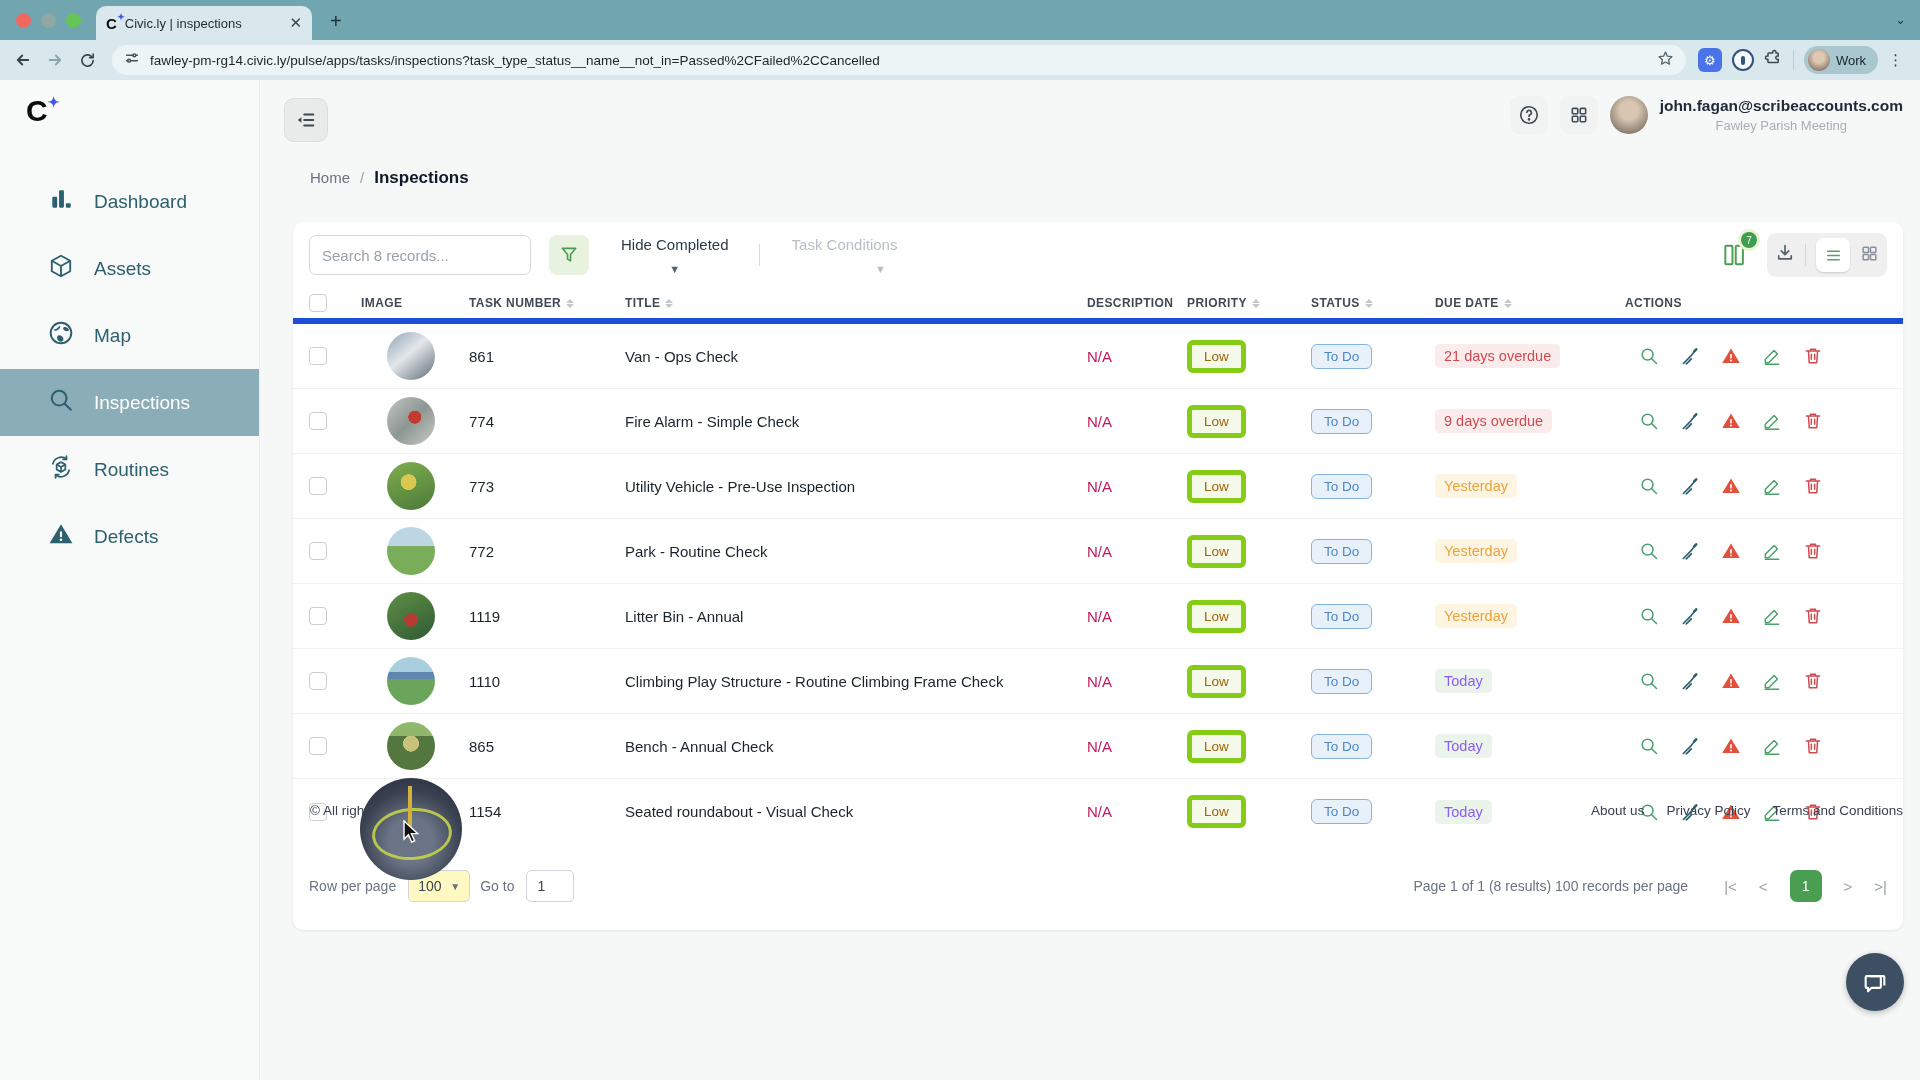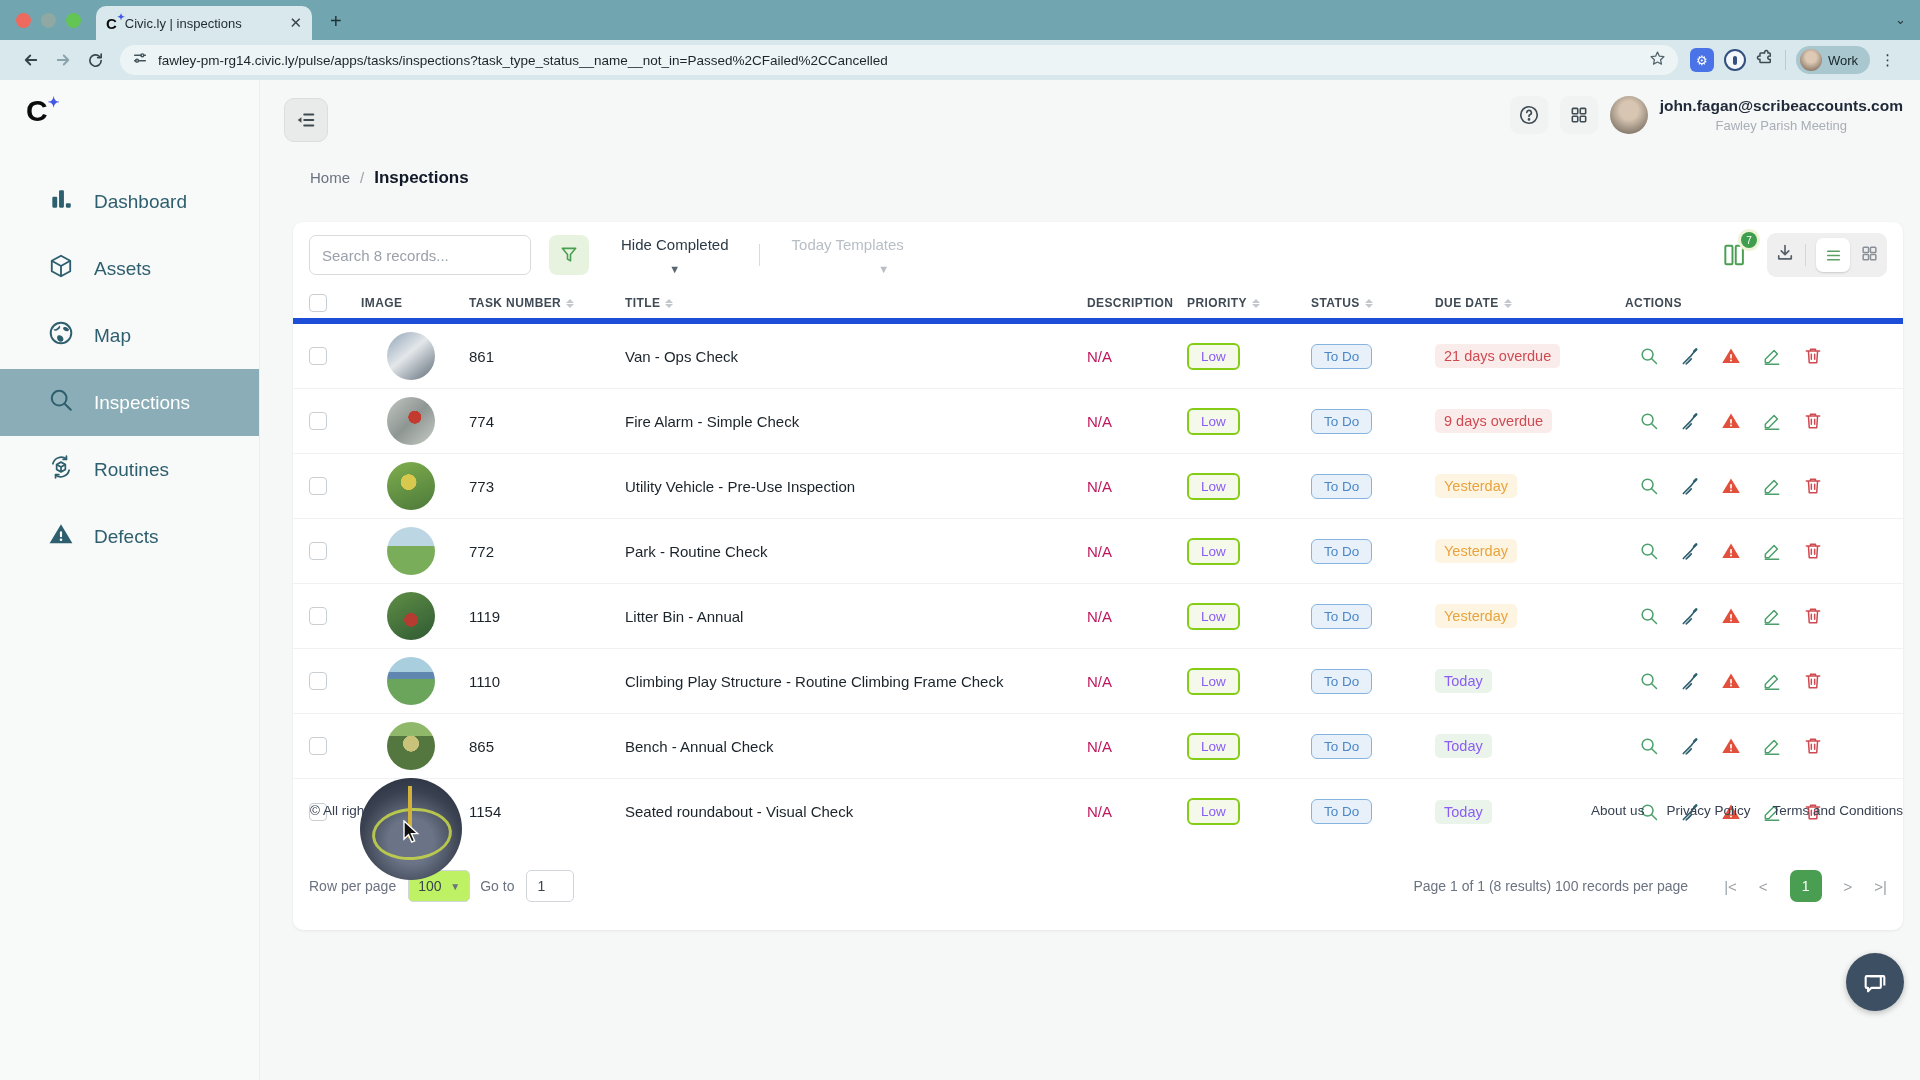--- a/index.html
+++ b/index.html
@@ -12,21 +12,21 @@
   .light { width:15px; height:15px; border-radius:50%; }
   .light.red{ background:#ee6a5f; } .light.yel{ background:#8fa8a3; } .light.grn{ background:#62c554; }
   .tab { position:absolute; left:96px; top:6px; width:216px; height:34px; background:#d8e8ec; border-radius:10px 10px 0 0; display:flex; align-items:center; padding:0 10px; gap:8px; }
   .tab-title { font-size:13px; color:#1f2a30; flex:1; white-space:nowrap; overflow:hidden; }
   .tab-close { font-size:15px; color:#39454b; cursor:default; }
   .newtab { position:absolute; left:330px; top:10px; font-size:20px; color:#203036; }
   .tabsearch { position:absolute; right:14px; top:12px; color:#26383e; font-size:13px; }
   .favicon { font-weight:bold; font-size:15px; color:#0b0b0b; position:relative; }
   .favicon .spark { color:#4256e8; font-size:9px; position:absolute; top:-3px; right:-8px; }
 
-  .toolbar { position:absolute; left:0; top:40px; width:1920px; height:40px; background:#d8e8ec; display:flex; align-items:center; padding:0 18px; gap:6px; }
+  .toolbar { position:absolute; left:0; top:40px; width:1920px; height:40px; background:#d8e8ec; display:flex; align-items:center; padding:0 10px; gap:6px; }
   .navbtn { width:26px; height:26px; display:flex; align-items:center; justify-content:center; }
   .urlbar { flex:1; height:30px; background:#ecf4f6; border-radius:15px; display:flex; align-items:center; padding:0 12px; gap:10px; margin:0 6px; }
   .url-text { font-size:13.5px; color:#1c252a; flex:1; white-space:nowrap; overflow:hidden; }
   .chrome-right { display:flex; align-items:center; gap:10px; padding-right:6px; }
   .ext-blue { width:24px; height:24px; border-radius:6px; background:#4a73e8; color:#fff; font-size:13px; display:flex; align-items:center; justify-content:center; }
   .onepass { width:22px; height:22px; border-radius:50%; border:2.5px solid #33507e; background:#f4f8fb; display:flex; align-items:center; justify-content:center; }
   .onepass i { display:block; width:4px; height:9px; border-radius:2px; background:#33507e; }
   .chrome-div { width:1px; height:20px; background:#b7cdd3; }
   .profile-pill { height:28px; background:#a9c7ce; border-radius:14px; display:flex; align-items:center; gap:6px; padding:0 12px 0 4px; }
   .avatar-sm { width:22px; height:22px; border-radius:50%; background:radial-gradient(circle at 50% 38%, #ddc9b4 30%, #927f6d 75%, #6c5d50 100%); }
@@ -92,38 +92,38 @@
   .cell.c-desc { font-size:15px; color:#be185d; }
   .thumb { display:block; width:48px; height:48px; border-radius:50%; margin-left:26px; }
   .thumb-van { background:linear-gradient(140deg,#8fa3b5 0%,#e3e7ea 45%,#5d6b77 100%); }
   .thumb-fire { background:radial-gradient(circle at 58% 42%, #c23b2e 0 16%, transparent 17%), linear-gradient(135deg,#c3c7c3 0%,#8e9693 50%,#c8ccc4 100%); }
   .thumb-utility { background:radial-gradient(circle at 45% 42%, #d8c94e 0 20%, transparent 21%), linear-gradient(160deg,#7fae4e,#4c7a3a); }
   .thumb-park { background:linear-gradient(180deg,#bcd6e4 0 40%,#79ad5a 40% 100%); }
   .thumb-litter { background:radial-gradient(circle at 50% 58%, #b53c31 0 18%, transparent 19%), linear-gradient(150deg,#5f8f46,#2f5a33); }
   .thumb-climb { background:linear-gradient(180deg,#a9cede 0 32%,#5f87b0 32% 45%,#6ba55c 45% 100%); }
   .thumb-bench { background:radial-gradient(circle at 50% 45%, #c9c27a 0 22%, transparent 23%), linear-gradient(180deg,#8fb86a 0 30%,#53773f 30% 100%); }
   .badge { display:inline-block; font-size:13.5px; padding:4px 12px; border-radius:6px; }
-  .badge-low { color:#8b5cf6; background:#f4f9ea; border:2px solid #84cc16;text-align:center; }
+  .badge-low { color:#a16207; background:#f4f9ea; border:5px solid #84cc16;text-align:center; }
   .badge-todo { color:#4b87c8; background:#e8f1fa; border:1px solid #86b4e0; }
   .due { display:inline-block; font-size:14.5px; padding:4px 9px; border-radius:5px; font-weight:500; }
   .due-overdue { color:#cf4a50; background:#fbecec; }
   .due-yesterday { color:#e8a33d; background:#fdf5e2; }
   .due-today { color:#8b5cf6; background:#eaf4ea; }
   .actions { display:flex; align-items:center; gap:21px; padding-left:14px; }
   .actions svg { display:block; }
 
   .big-thumb { position:absolute; left:67px; top:556px; width:102px; height:102px; border-radius:50%; z-index:6;
     background:radial-gradient(circle at 50% 62%, #6a7486 0 28%, #3a4150 62%, #232938 100%); }
   .big-thumb::before { content:""; position:absolute; left:12px; top:30px; width:74px; height:46px; border:3px solid #c9d848; border-radius:50%; transform:rotate(-4deg); opacity:.85; }
   .big-thumb::after { content:""; position:absolute; left:48px; top:8px; width:4px; height:52px; background:#d3b23c; }
 
   
   .pagination { display:flex; align-items:center; height:84px; padding:0 16px; position:relative; }
   .pg-label { font-size:14px; color:#6b7280; }
-  .pg-select { margin-left:12px; width:62px; height:32px; border:1px solid #d2d6da; border-radius:5px; display:flex; align-items:center; justify-content:space-between; padding:0 9px; font-size:14px; color:#3a4550; background:#bef264; }
+  .pg-select { margin-left:12px; width:62px; height:32px; border:1px solid #d2d6da; border-radius:5px; display:flex; align-items:center; justify-content:space-between; padding:0 9px; font-size:14px; color:#3a4550; background:#fef9c3; }
   .pg-select .caret { font-size:10px; color:#6b7280; }
   .pg-goto { margin-left:10px; }
   .pg-input { margin-left:12px; width:48px; height:32px; border:1px solid #d2d6da; border-radius:5px; display:flex; align-items:center; padding:0 10px; font-size:14px; color:#3a4550; background:#fff; }
   .pg-right { position:absolute; right:16px; display:flex; align-items:center; gap:22px; }
   .pg-info { font-size:14px; color:#6b7280; margin-right:14px; }
   .pg-nav { font-size:15px; color:#9aa0a6; }
   .pg-page { width:32px; height:32px; background:#4a9e52; color:#fff; border-radius:7px; display:flex; align-items:center; justify-content:center; font-size:14px; }
 
   
   .footer { position:absolute; left:42px; right:25px; bottom:16px; display:flex; align-items:center; font-size:13.5px; color:#374151; }
@@ -308,21 +308,21 @@
             <svg width="20" height="20" viewBox="0 0 24 24" fill="none" stroke="#4a9e52" stroke-width="1.9" stroke-linejoin="round">
                 <path d="M4 4h16l-6.2 7.5V19l-3.6-2v-5.5z"></path>
               </svg>
           </div>
           <div class="dd">
             <span>Hide Completed</span>
             <span class="caret">▼</span>
           </div>
           <div class="dd-div"></div>
           <div class="dd disabled">
-            <span>Today Templates</span>
+            <span>Task Conditions</span>
             <span class="caret">▼</span>
           </div>
 
           <div class="ct-right">
             <span class="cols-wrap">
               <svg width="26" height="26" viewBox="0 0 24 24" fill="none" stroke="#4a9e52" stroke-width="1.8">
                   <rect x="4" y="3.5" width="6.6" height="17" rx="1"></rect>
                   <rect x="13.6" y="3.5" width="6.6" height="17" rx="1"></rect>
                 </svg>
               <span class="cols-badge">7</span>

